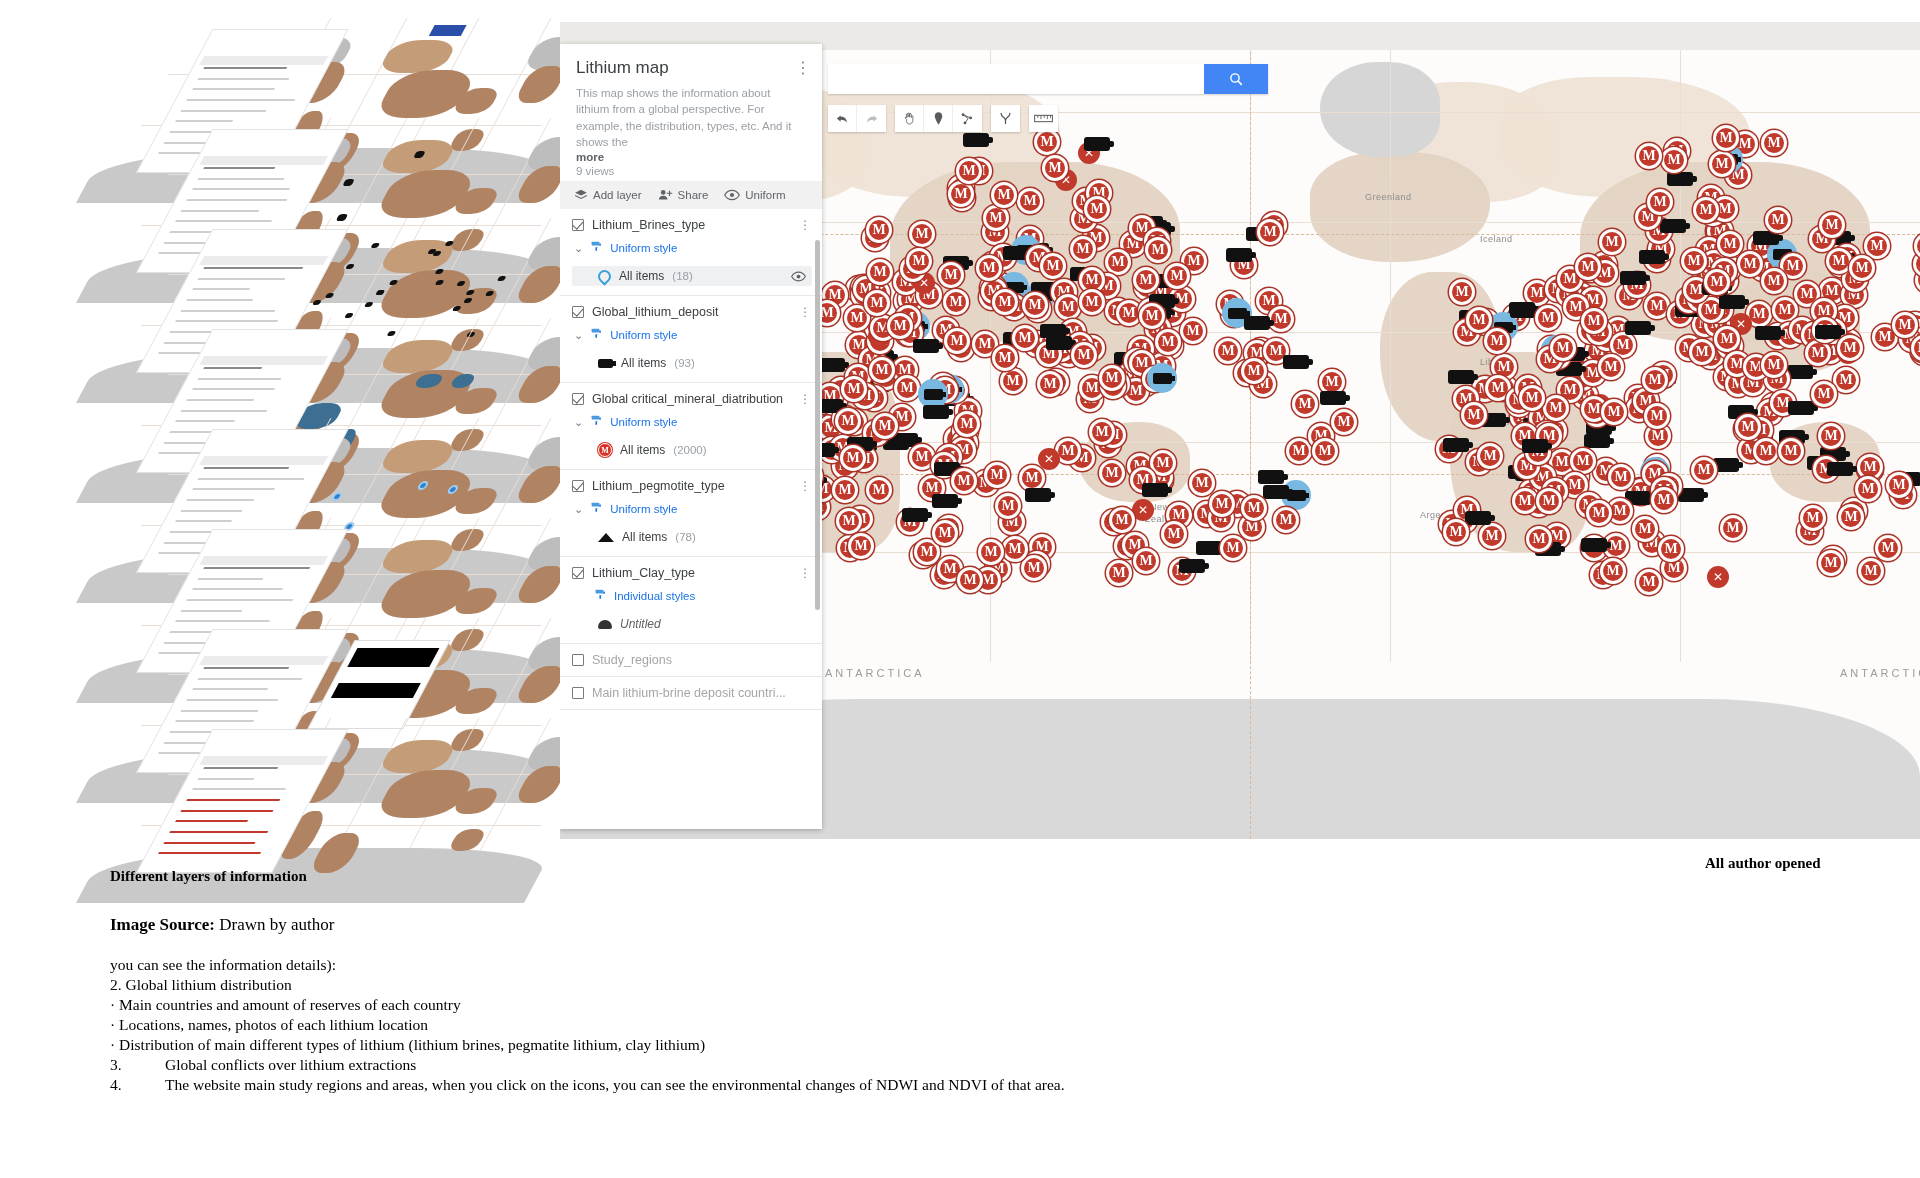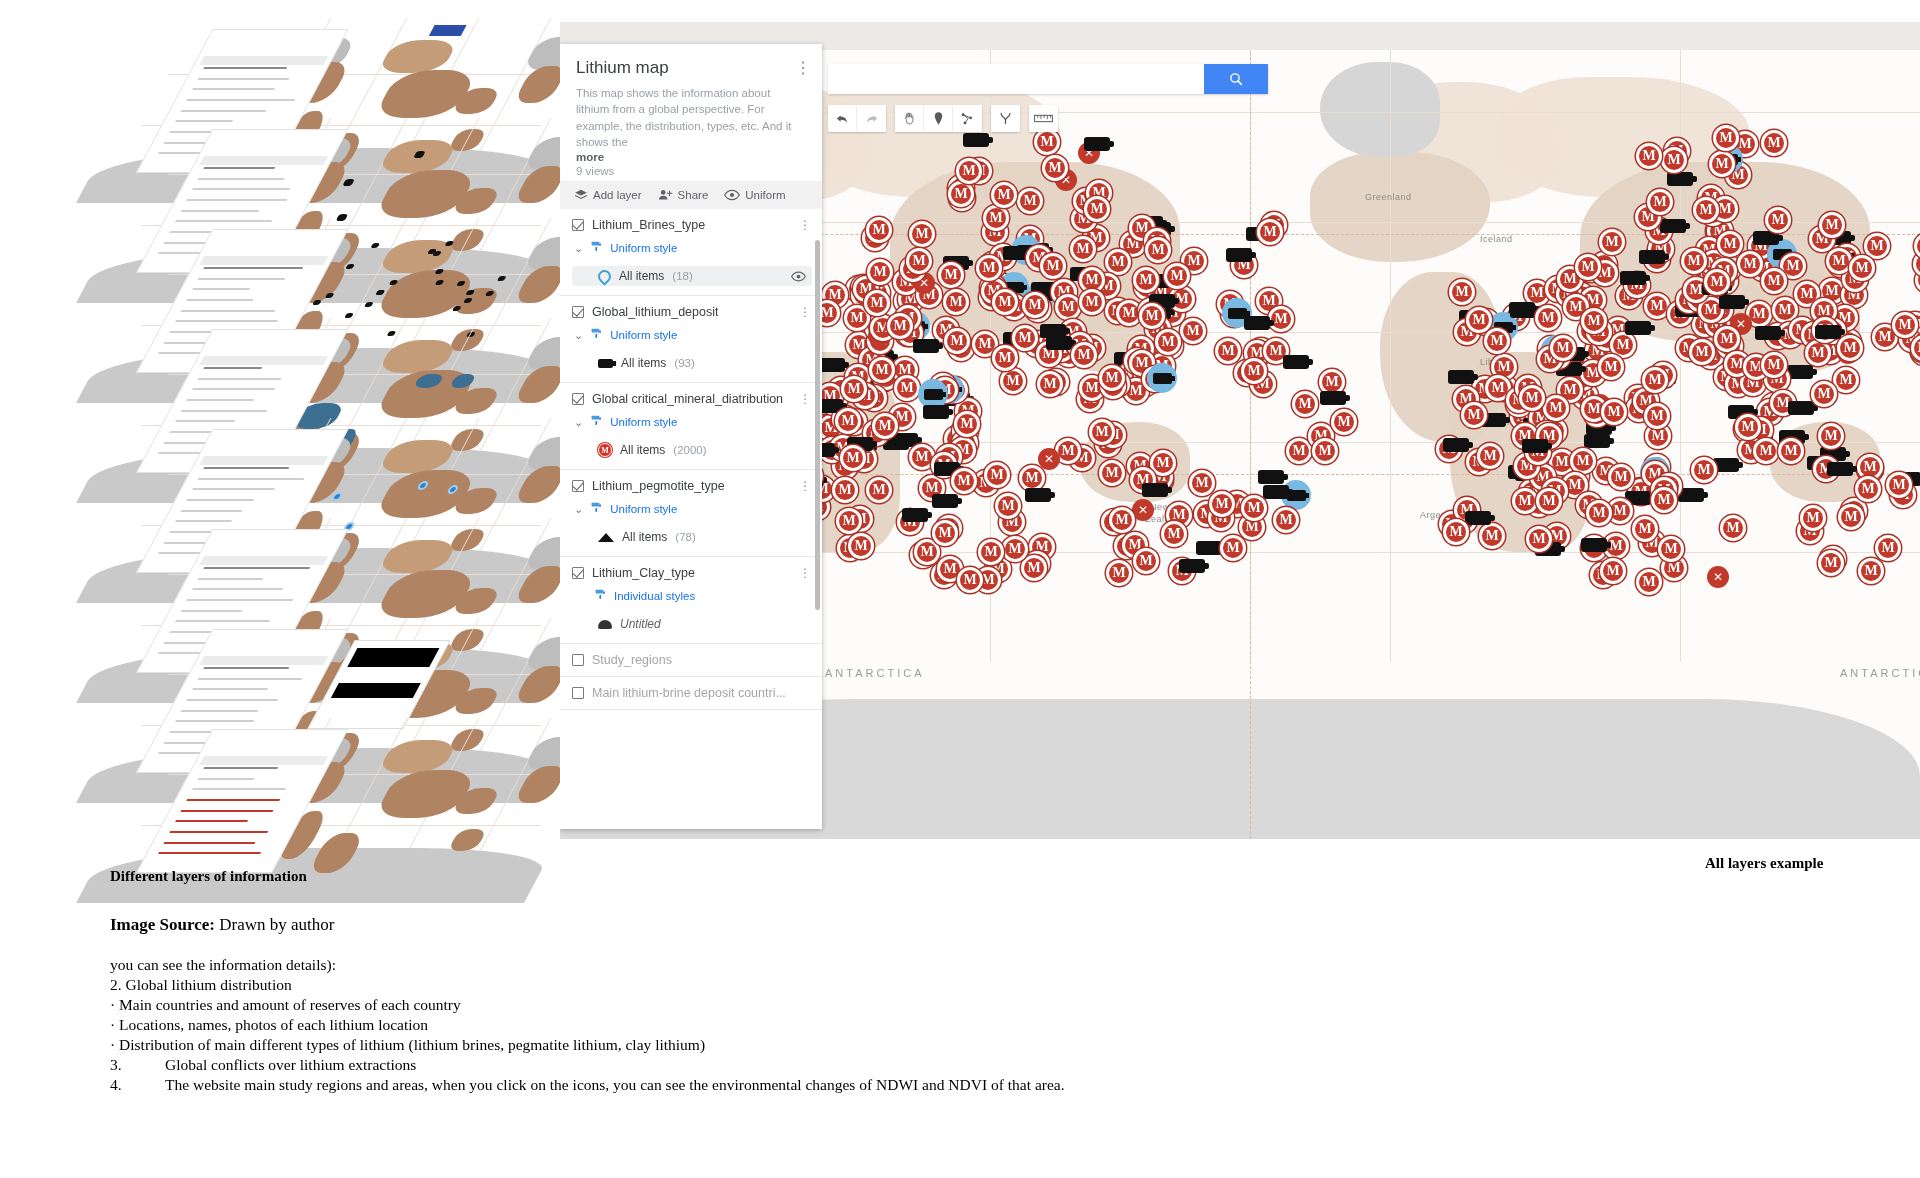--- a/index.html
+++ b/index.html
@@ -2648,21 +2648,21 @@
               <span class="lchk"></span>
               <span class="lname off">Main lithium-brine deposit countri...</span>
             </div>
           </div>
         </div>
       <div id="panel-scrollbar"></div>
     </div>
   </div>
 
   <div class="caption" id="cap-left">Different layers of information</div>
-  <div class="caption" id="cap-right">All layers example</div>
+  <div class="caption" id="cap-right">All author opened</div>
 </div>
 
 <div id="text-block">
   <p id="img-source">
     <b>Image Source:</b>
     <span>Drawn by author</span>
   </p>
   <div id="body-copy">
       <p>you can see the information details):</p>
       <p>2. Global lithium distribution</p>

